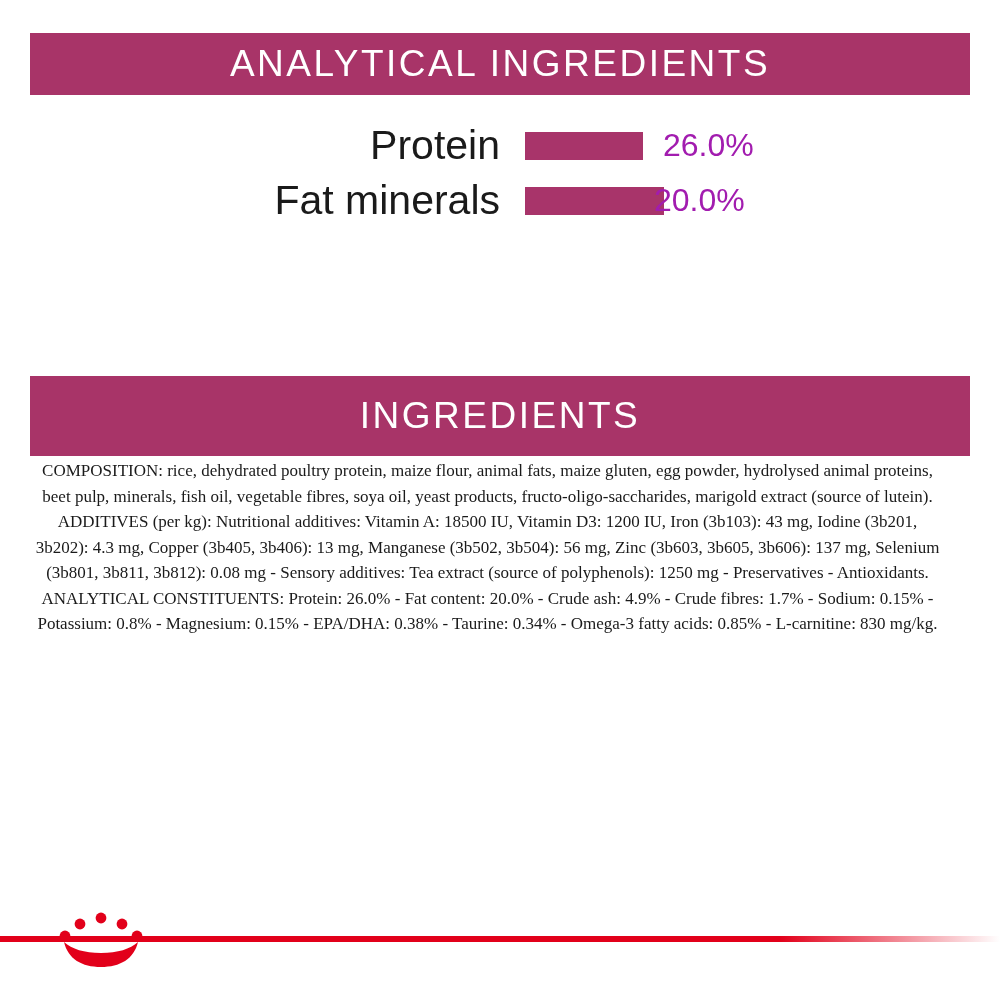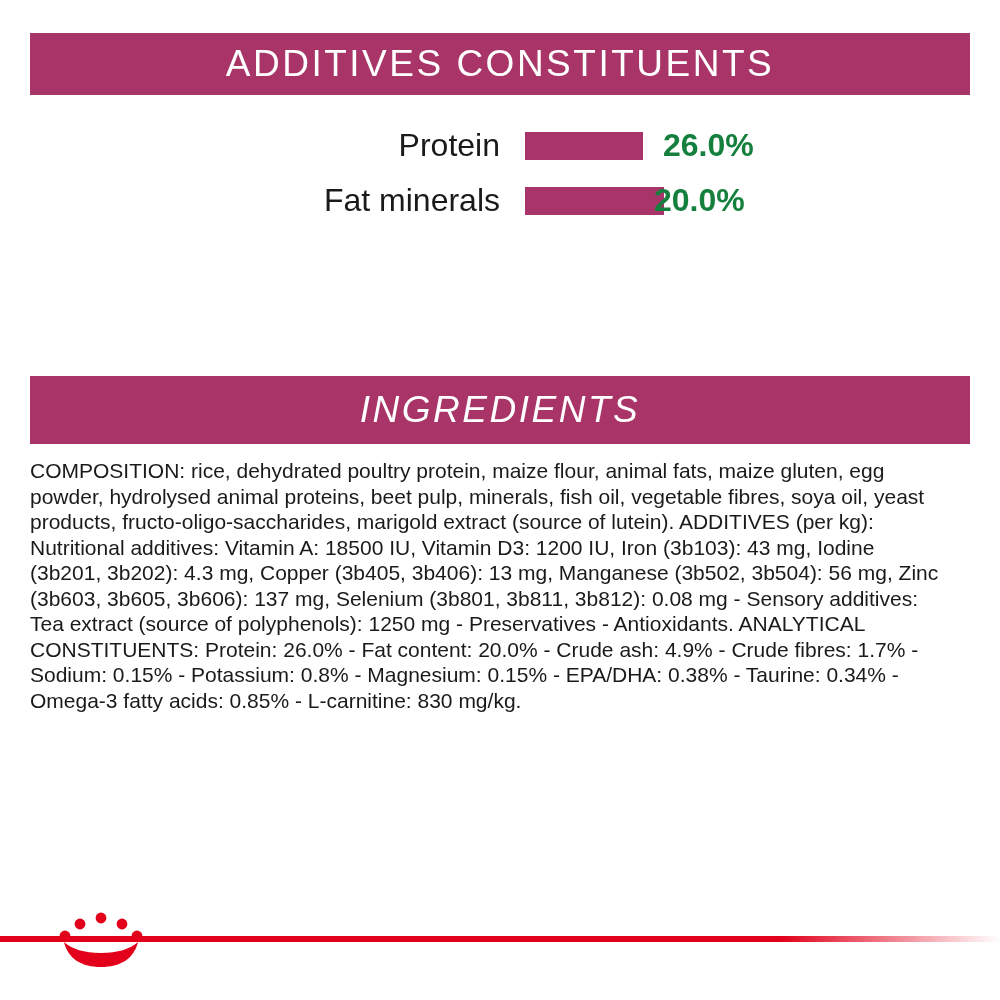--- a/index.html
+++ b/index.html
@@ -35,22 +35,21 @@
     display: flex;
     align-items: center;
     justify-content: center;
   }
   #banner-constituents {
     top: 33px;
     height: 62px;
   }
   #banner-ingredients {
     top: 376px;
-    height: 68px;
-    font-style: italic;
+    height: 80px;
   }
 
   
   .chart {
     position: absolute;
     top: 118px;
     left: 30px;
     width: 940px;
     height: 230px;
   }
@@ -58,53 +57,54 @@
     position: relative;
     height: 55px;
     display: flex;
     align-items: center;
   }
   .chart-label {
     position: absolute;
     left: 0;
     width: 470px;
     text-align: right;
-    font-size: 32px;
+    font-size: 41px;
     color: #1a1a1a;
     font-weight: 400;
   }
   .chart-bar-wrap {
     position: absolute;
     left: 495px;
     height: 28px;
     display: flex;
     align-items: center;
   }
   .chart-bar {
     height: 28px;
     background: #a8346a;
   }
   .chart-value {
     position: absolute;
     font-size: 32px;
-    font-weight: bold;
-    color: #15803d;
+    font-weight: normal;
+    color: #a21caf;
     white-space: nowrap;
   }
 
   
   .composition {
     position: absolute;
     top: 458px;
     left: 30px;
     width: 915px;
-    font-size: 21px;
+    font-size: 17px;
     line-height: 25.5px;
     color: #1a1a1a;
-    text-align: left;
+    text-align: center;
+    font-family: Liberation Serif, serif;
   }
 
   
   .footer {
     position: absolute;
     left: 0;
     bottom: 0;
     width: 1000px;
     height: 92px;
   }
@@ -123,21 +123,21 @@
     width: 86px;
     height: 60px;
   }
 </style>
 </head>
 <body>
 
 <div class="page">
 
   <div class="banner" id="banner-constituents">
-    <span>ADDITIVES CONSTITUENTS</span>
+    <span>ANALYTICAL INGREDIENTS</span>
   </div>
 
   <div class="chart" id="constituents-chart">
 
     <div class="chart-row">
       <div class="chart-label">Protein</div>
       <div class="chart-bar-wrap">
         <div class="chart-bar" style="width:118px"></div>
       </div>
       <div class="chart-value" style="left:633px">26.0%</div>

